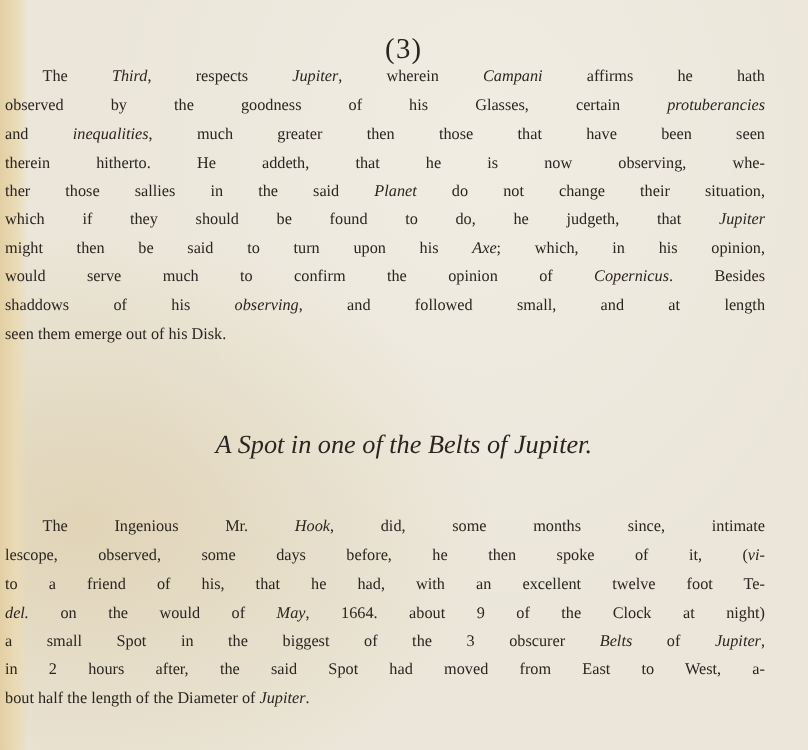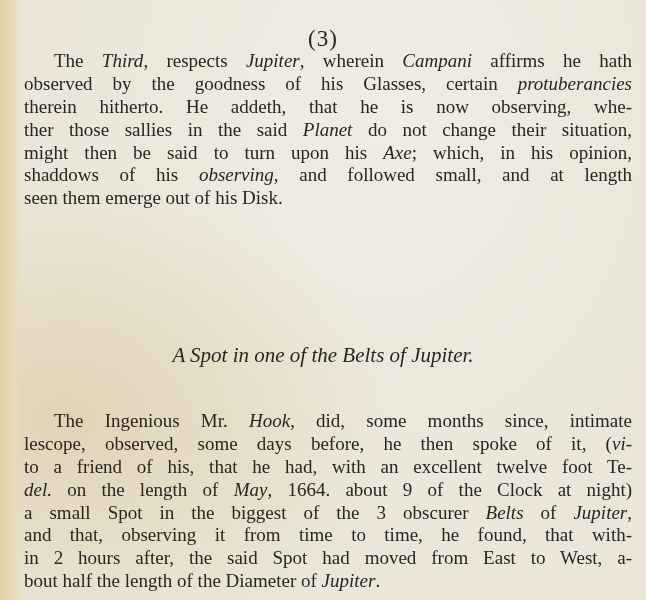--- a/index.html
+++ b/index.html
@@ -36,23 +36,23 @@
       position: absolute;
       left: 0; right: 0;
       top: 26px;
       text-align: center;
       font-size: 23px;
       letter-spacing: 1px;
       color: #2a2520;
     }
     .para {
       position: absolute;
-      left: 24px;
+      left: 4px;
       width: 608px;
-      font-size: 19px;
+      font-size: 13px;
       line-height: 22.9px;
       text-align: justify;
     }
     .para .line {
       display: block;
       text-align: justify;
       text-align-last: justify;
       white-space: nowrap;
       height: 22.9px;
     }
@@ -77,32 +77,34 @@
 <body>
 
 <div class="page">
   <div class="edge"></div>
 
   <div class="page-number">(3)</div>
 
   <div class="para p1">
       <span class="line indent"><span>The </span><span class="it">Third</span><span>, respects </span><span class="it">Jupiter</span><span>, wherein </span><span class="it">Campani</span><span> affirms he hath</span></span>
       <span class="line"><span>observed by the goodness of his Glasses, certain </span><span class="it">protuberancies</span></span>
+      <span class="line"><span>and </span><span class="it">inequalities</span><span>, much greater then those that have been seen</span></span>
       <span class="line"><span>therein hitherto.   He addeth, that he is now observing, whe-</span></span>
       <span class="line"><span>ther those sallies in the said </span><span class="it">Planet</span><span> do not change their situation,</span></span>
+      <span class="line"><span>which if they should be found to do, he judgeth, that </span><span class="it">Jupiter</span></span>
       <span class="line"><span>might then be said to turn upon his </span><span class="it">Axe</span><span>; which, in his opinion,</span></span>
+      <span class="line"><span>would serve much to confirm the opinion of </span><span class="it">Copernicus</span><span>. Besides</span></span>
       <span class="line"><span>shaddows of his </span><span class="it">observing</span><span>, and followed small, and at length</span></span>
       <span class="line last"><span>seen them emerge out of his Disk.</span></span>
     </div>
 
   <div class="heading">A Spot in one of the Belts of Jupiter.</div>
 
   <div class="para p2">
       <span class="line indent"><span>The Ingenious Mr. </span><span class="it">Hook</span><span>, did, some months since, intimate</span></span>
       <span class="line"><span>lescope, observed, some days before, he then spoke of it, (</span><span class="it">vi-</span></span>
       <span class="line"><span>to a friend of his, that he had, with an excellent twelve foot Te-</span></span>
-      <span class="line"><span class="it">del.</span><span> on the length of </span><span class="it">May</span><span>, 1664. about 9 of the Clock at night)</span></span>
+      <span class="line"><span class="it">del.</span><span> on the would of </span><span class="it">May</span><span>, 1664. about 9 of the Clock at night)</span></span>
       <span class="line"><span>a small Spot in the biggest of the 3 obscurer </span><span class="it">Belts</span><span> of </span><span class="it">Jupiter</span><span>,</span></span>
-      <span class="line"><span>and that, observing it from time to time, he found, that with-</span></span>
       <span class="line"><span>in 2 hours after, the said Spot had moved from East to West, a-</span></span>
       <span class="line last"><span>bout half the length of the Diameter of </span><span class="it">Jupiter</span><span>.</span></span>
     </div>
 </div>
 
 </body></html>

